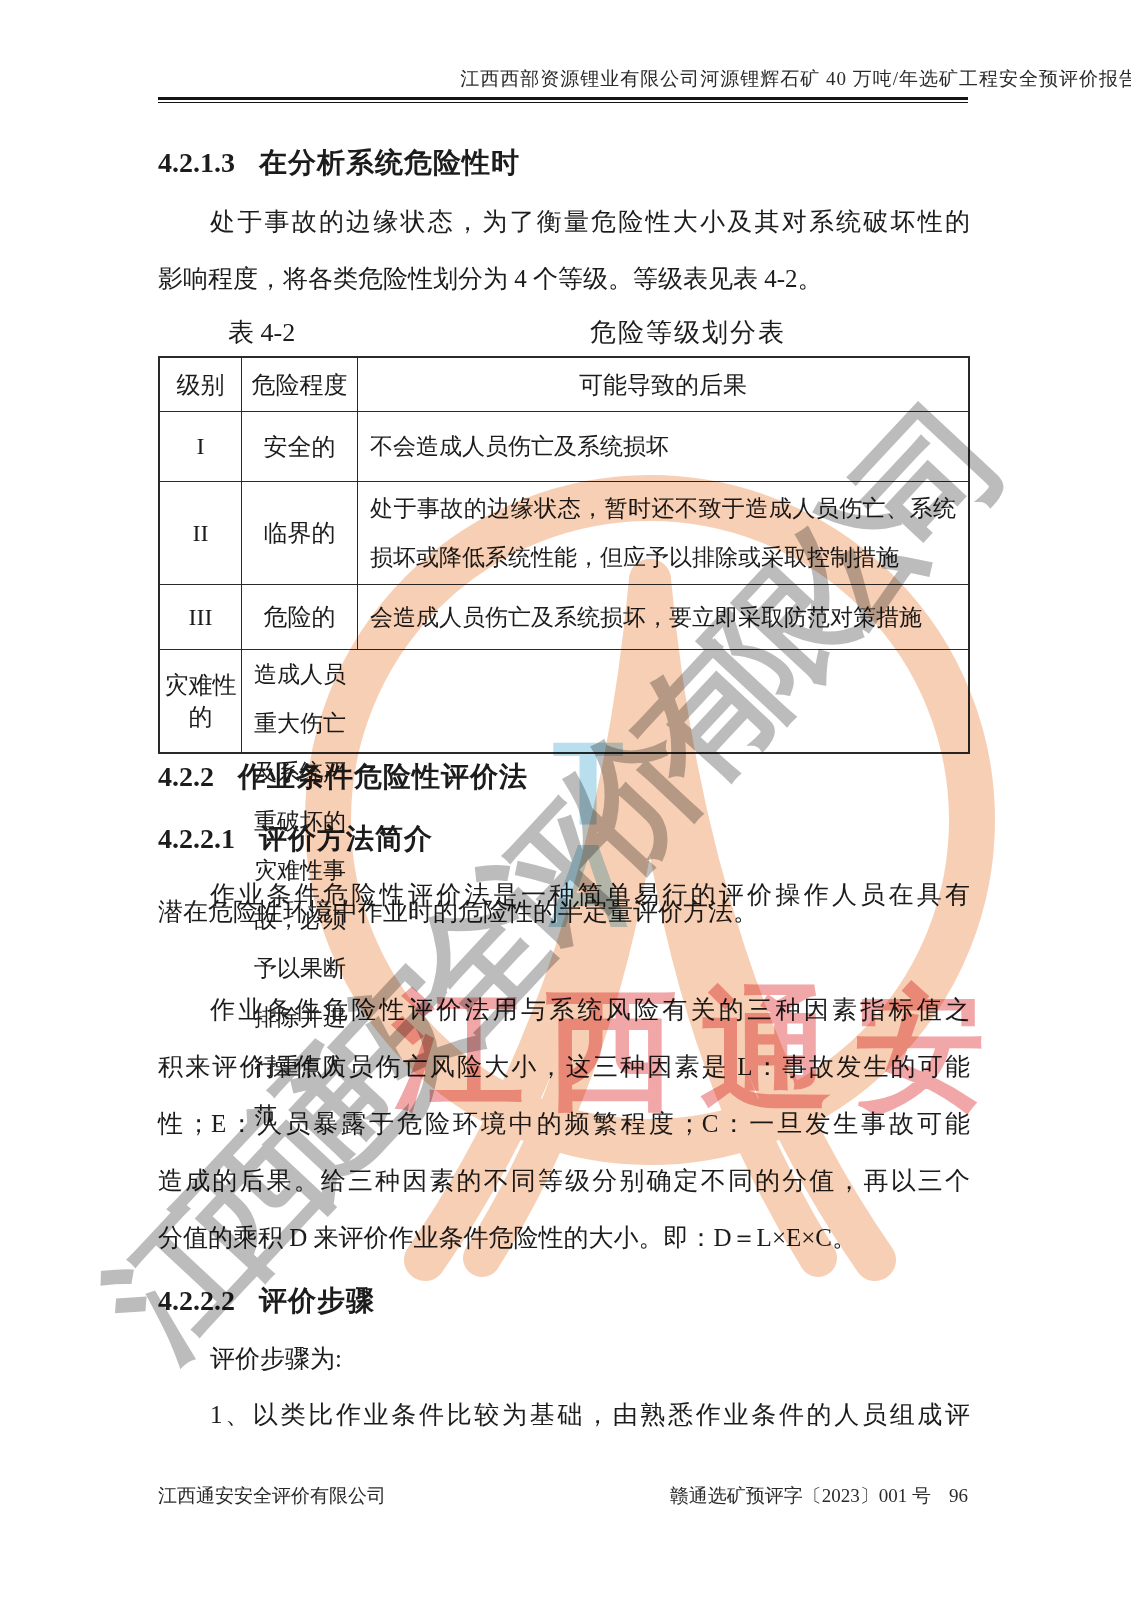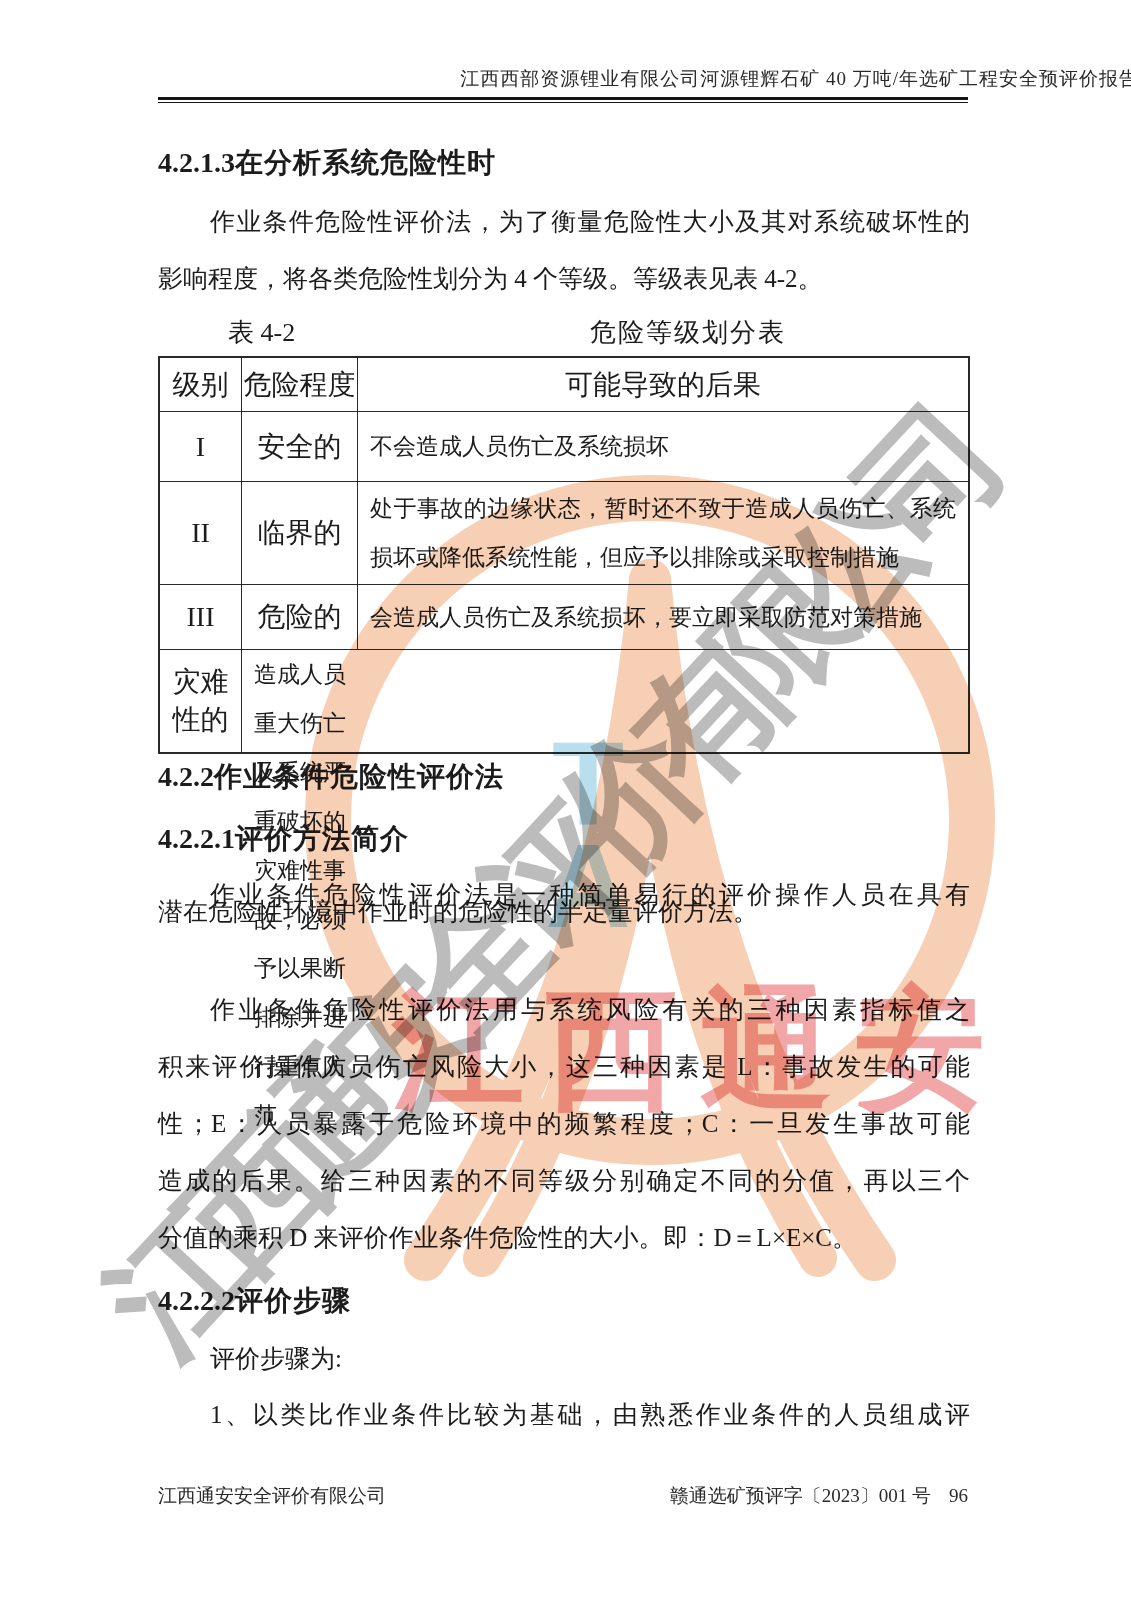--- a/index.html
+++ b/index.html
@@ -11,42 +11,42 @@
   .txt{z-index:1;}
   
   .doc-header{top:66px;left:0;width:100%;text-align:right;font-size:19px;letter-spacing:1px;color:#2a2a2a;padding-left:8px;}
   .rule-thick{top:97px;left:158px;width:810px;height:3px;background:#151515;}
   .rule-thin{top:102px;left:158px;width:810px;height:1px;background:#151515;}
   .doc-footer-left{top:1483px;left:158px;font-size:19px;color:#2a2a2a;}
   .doc-footer-right{top:1483px;right:163px;font-size:19px;color:#2a2a2a;}
   .doc-footer-right .pageno{margin-left:18px;}
   
   .h{left:158px;width:812px;font-weight:bold;font-size:28px;line-height:34px;white-space:nowrap;}
-  .h .num{font-family:"Liberation Serif",serif;margin-right:0;}
+  .h .num{font-family:"Liberation Serif",serif;margin-right:24px;}
   .h .ttl{font-family:"Liberation Sans","DejaVu Sans",sans-serif;letter-spacing:1px;}
   .h4213{top:146px;}
   .h422{top:760px;}
   .h4221{top:822px;}
   .h4222{top:1284px;}
   
   .bodyline{left:158px;width:812px;font-size:25px;line-height:34px;box-sizing:border-box;}
   .indent{padding-left:52px;}
   .fill{text-align:justify;text-align-last:justify;}
   .l-p1a{top:205px;} .l-p1b{top:262px;}
   .l-cap{top:316px;height:36px;}
   .cap-label{position:absolute;left:70px;font-size:26px;}
   .cap-title{position:absolute;left:432px;font-size:26px;letter-spacing:2px;}
   .l-a1{top:878px;} .l-a2{top:895px;}
   .l-b1{top:993px;} .l-b2{top:1050px;} .l-b3{top:1107px;} .l-b4{top:1164px;} .l-b5{top:1221px;}
   .l-steps{top:1342px;} .l-step1{top:1398px;}
   
   .tbl{top:356px;left:158px;width:812px;box-sizing:border-box;border:2px solid #2a2a2a;
        display:grid;grid-template-columns:82px 116px 1fr;grid-template-rows:54px 70px 103px 65px 102px;}
   .cell{border-right:1px solid #2a2a2a;border-bottom:1px solid #2a2a2a;box-sizing:border-box;
-        display:grid;align-items:center;font-size:28px;}
+        display:grid;align-items:center;font-size:24px;}
   .cell.lastcol{border-right:none;}
   .cell.lastrow{border-bottom:none;}
   .cell.center{text-align:center;}
   .cell.cons{font-size:23px;line-height:49px;padding:0 12px;}
   .cell.cons .inner{width:100%;text-align:justify;}
   .cell.level{font-family:"Liberation Serif",serif;}
   
   .wm{pointer-events:none;mix-blend-mode:multiply;}
   .wm-logo{left:240px;top:430px;z-index:2;opacity:.5;}
   .wm-blue{left:523px;top:733px;z-index:2;opacity:.55;color:#7fc4e0;
@@ -61,21 +61,21 @@
 </head>
 <body>
 
 <div class="abs txt doc-header">江西西部资源锂业有限公司河源锂辉石矿 40 万吨/年选矿工程安全预评价报告</div>
 <div class="abs txt rule-thick"></div>
 <div class="abs txt rule-thin"></div>
 
 <div class="abs txt h h4213">
   <span class="num">4.2.1.3</span><span class="ttl">在分析系统危险性时</span>
 </div>
-<div class="abs txt bodyline indent fill l-p1a">作业条件危险性评价法，为了衡量危险性大小及其对系统破坏性的</div>
+<div class="abs txt bodyline indent fill l-p1a">处于事故的边缘状态，为了衡量危险性大小及其对系统破坏性的</div>
 <div class="abs txt bodyline l-p1b">影响程度，将各类危险性划分为 4 个等级。等级表见表 4-2。</div>
 
 <div class="abs txt bodyline l-cap">
   <span class="cap-label">表 4-2</span>
   <span class="cap-title">危险等级划分表</span>
 </div>
 
 <div class="abs txt tbl">
   <div class="cell center">级别</div>
   <div class="cell center">危险程度</div>

